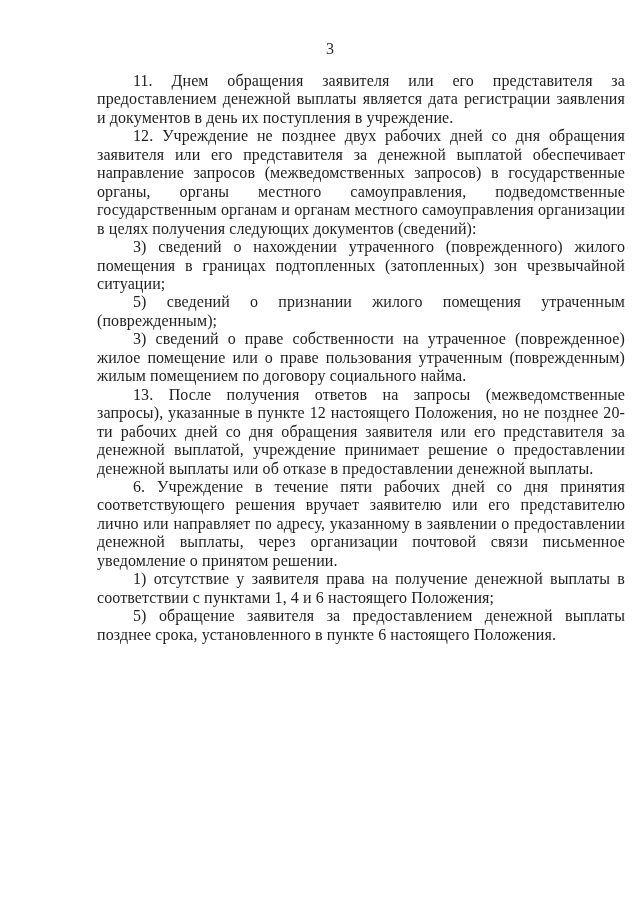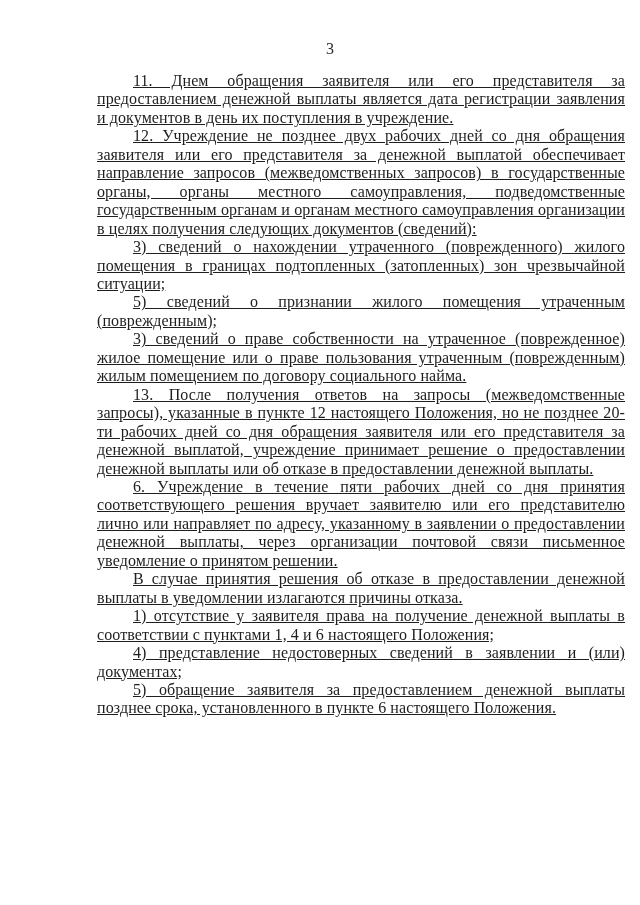--- a/index.html
+++ b/index.html
@@ -32,35 +32,32 @@
     width: 528px;
     font-size: 16px;
     line-height: 18.45px;
     text-align: justify;
     letter-spacing: 0.1px;
   }
   .text-block p {
     margin: 0;
     padding: 0;
     text-indent: 36px;
-    text-decoration: underline;
   }
 </style>
 </head>
 <body>
 
 <div class="page">
   <div class="page-number">3</div>
 
   <div class="text-block">
     <p>11. Днем обращения заявителя или его представителя за предоставлением денежной выплаты является дата регистрации заявления и документов в день их поступления в учреждение.</p>
     <p>12. Учреждение не позднее двух рабочих дней со дня обращения заявителя или его представителя за денежной выплатой обеспечивает направление запросов (межведомственных запросов) в государственные органы, органы местного самоуправления, подведомственные государственным органам и органам местного самоуправления организации в целях получения следующих документов (сведений):</p>
     <p>3) сведений о нахождении утраченного (поврежденного) жилого помещения в границах подтопленных (затопленных) зон чрезвычайной ситуации;</p>
     <p>5) сведений о признании жилого помещения утраченным (поврежденным);</p>
     <p>3) сведений о праве собственности на утраченное (поврежденное) жилое помещение или о праве пользования утраченным (поврежденным) жилым помещением по договору социального найма.</p>
     <p>13. После получения ответов на запросы (межведомственные запросы), указанные в пункте 12 настоящего Положения, но не позднее 20-ти рабочих дней со дня обращения заявителя или его представителя за денежной выплатой, учреждение принимает решение о предоставлении денежной выплаты или об отказе в предоставлении денежной выплаты.</p>
     <p>6. Учреждение в течение пяти рабочих дней со дня принятия соответствующего решения вручает заявителю или его представителю лично или направляет по адресу, указанному в заявлении о предоставлении денежной выплаты, через организации почтовой связи письменное уведомление о принятом решении.</p>
-    <p>В случае принятия решения об отказе в предоставлении денежной выплаты в уведомлении излагаются причины отказа.</p>
     <p>1) отсутствие у заявителя права на получение денежной выплаты в соответствии с пунктами 1, 4 и 6 настоящего Положения;</p>
-    <p>4) представление недостоверных сведений в заявлении и (или) документах;</p>
     <p>5) обращение заявителя за предоставлением денежной выплаты позднее срока, установленного в пункте 6 настоящего Положения.</p>
   </div>
 </div>
 
 </body></html>

